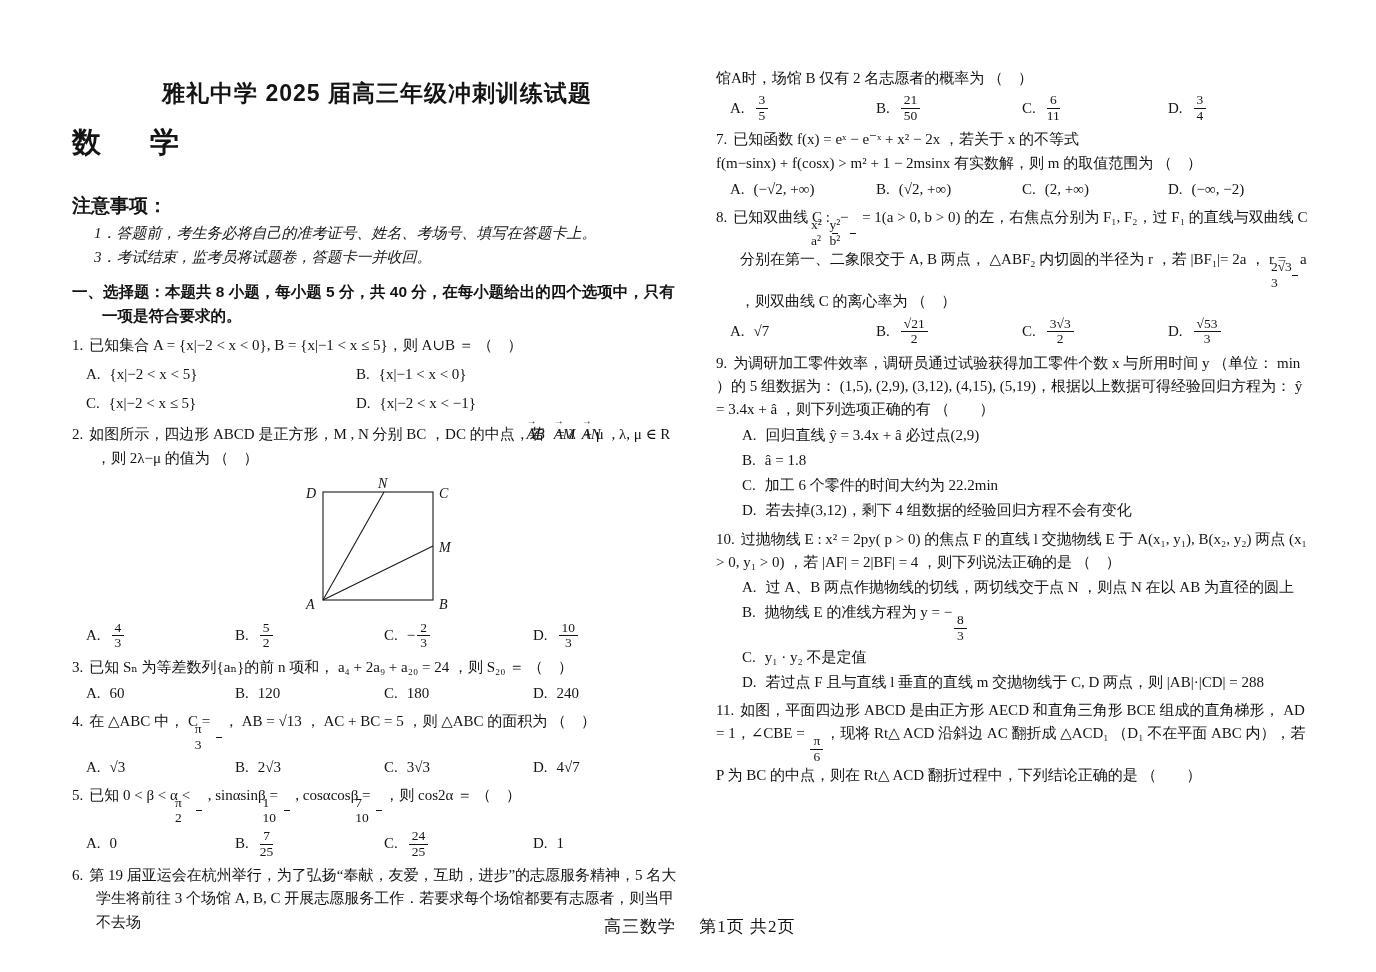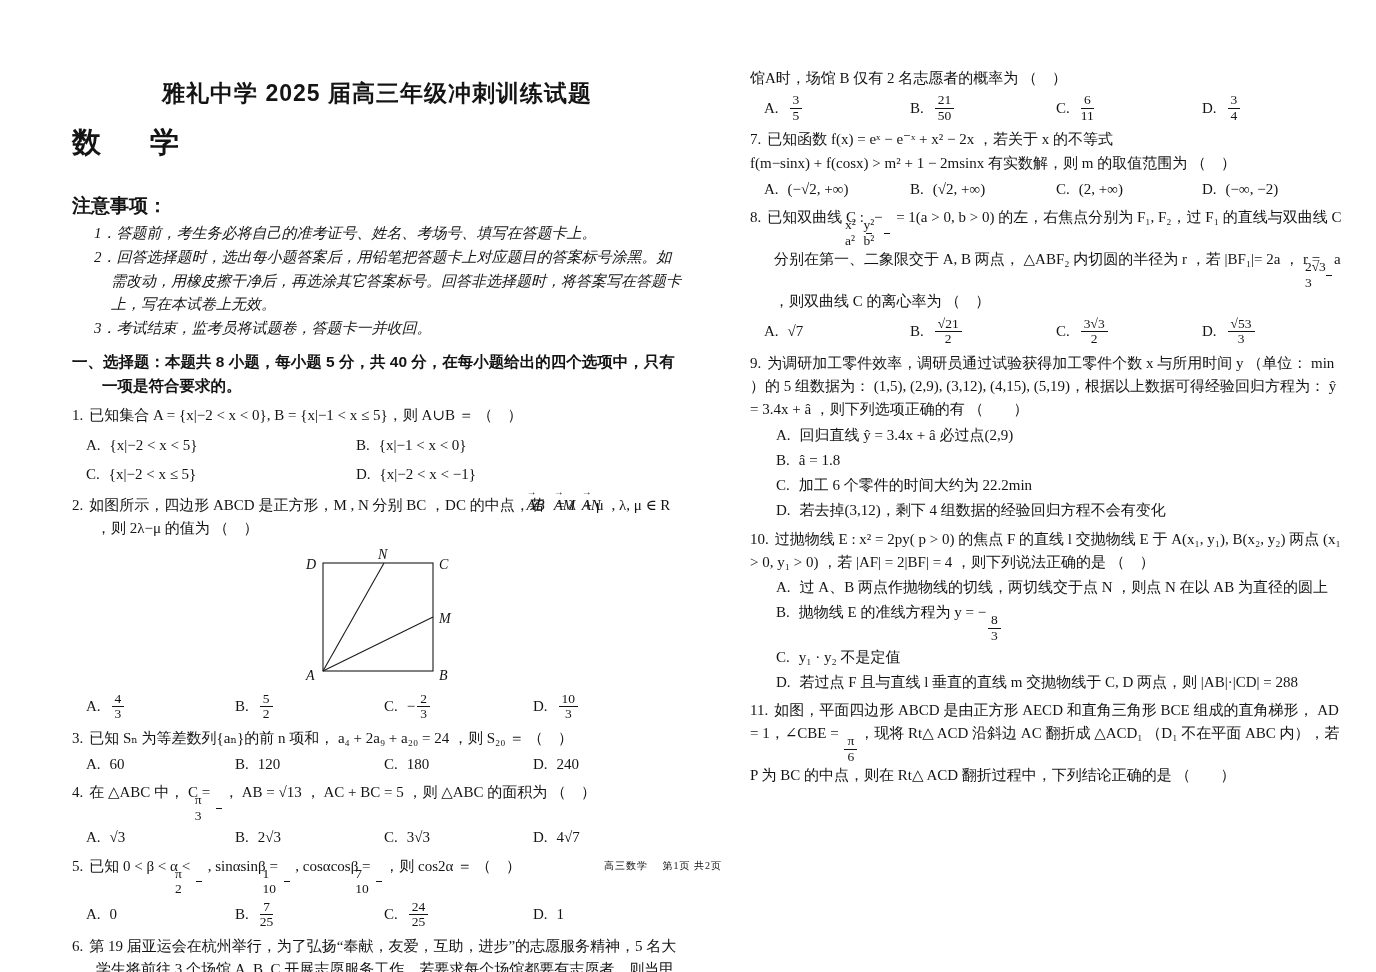--- a/index.html
+++ b/index.html
@@ -2,21 +2,21 @@
 <html><head>
 <meta charset="utf-8">
 <style>
   html,body{margin:0;padding:0;background:#ffffff;}
   body{width:1376px;height:972px;color:#141414;
        font-family:"Liberation Serif","DejaVu Serif",serif;
        font-size:15px;line-height:1.55;}
   .page{position:relative;width:1376px;height:972px;background:#fff;overflow:hidden;}
   .col{position:absolute;top:0;}
   .col-left{left:72px;top:76px;width:610px;}
-  .col-right{left:716px;top:62px;width:598px;margin-left:34px;}
+  .col-right{left:716px;top:62px;width:598px;}
 
   .title{font-family:"Liberation Sans","DejaVu Sans",sans-serif;font-weight:bold;
          font-size:23px;text-align:center;margin:0 0 4px 0;letter-spacing:1px;}
   .subject{font-family:"Liberation Sans","DejaVu Sans",sans-serif;font-weight:bold;
            font-size:29px;text-align:left;margin:8px 0 26px 0;letter-spacing:10px;}
 
   .notice-head{font-family:"Liberation Sans","DejaVu Sans",sans-serif;font-weight:bold;
                font-size:19px;margin:0 0 2px 0;}
   .notice-item{margin-left:22px;padding-left:17px;text-indent:-17px;margin-bottom:1px;font-style:italic;}
 
@@ -47,36 +47,35 @@
   .optlist .frac,.opts .frac{vertical-align:-7px;}
 
   .vec{position:relative;display:inline-block;margin:0 2px;font-style:italic;}
   .vec::after{content:"→";position:absolute;left:50%;top:-10px;transform:translateX(-50%);
               font-size:10px;font-style:normal;}
 
   .fig{display:flex;justify-content:center;margin:6px 0 2px 0;text-indent:0;}
   .fig svg line,.fig svg rect{stroke:#1a1a1a;stroke-width:1.1;fill:none;}
   .fig svg text{font-family:"Liberation Serif",serif;font-style:italic;font-size:14px;fill:#111;}
 
-  .footer{position:absolute;left:604px;top:858px;font-size:10px;letter-spacing:1px;}
+  .footer{position:absolute;left:604px;top:914px;font-size:17px;letter-spacing:1px;}
 </style>
 </head>
 <body>
 
 <div class="page">
 
   <div class="col col-left">
 
     <h1 class="title">雅礼中学 2025 届高三年级冲刺训练试题</h1>
     <h2 class="subject">数　学</h2>
 
     <div class="notice">
       <div class="notice-head">注意事项：</div>
       <div class="notice-item">1．答题前，考生务必将自己的准考证号、姓名、考场号、填写在答题卡上。</div>
-      <div class="notice-item">2．回答选择题时，选出每小题答案后，用铅笔把答题卡上对应题目的答案标号涂黑。如需改动，用橡皮擦干净后，再选涂其它答案标号。回答非选择题时，将答案写在答题卡上，写在本试卷上无效。</div>
       <div class="notice-item">3．考试结束，监考员将试题卷，答题卡一并收回。</div>
     </div>
 
     <p class="sec hang">一、选择题：本题共 8 小题，每小题 5 分，共 40 分，在每小题给出的四个选项中，只有一项是符合要求的。</p>
 
     <div class="q">
       <div class="qline"><span class="qnum">1.</span><span>已知集合 A = {x|−2 &lt; x &lt; 0}, B = {x|−1 &lt; x ≤ 5}，则 A∪B ＝ （　）</span></div>
       <div class="opts opts2">
         <span class="opt">
             <span class="olabel">A.</span>

